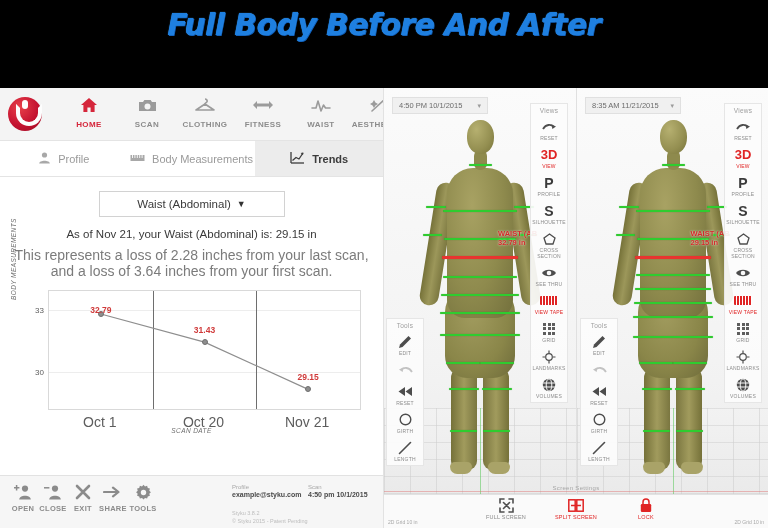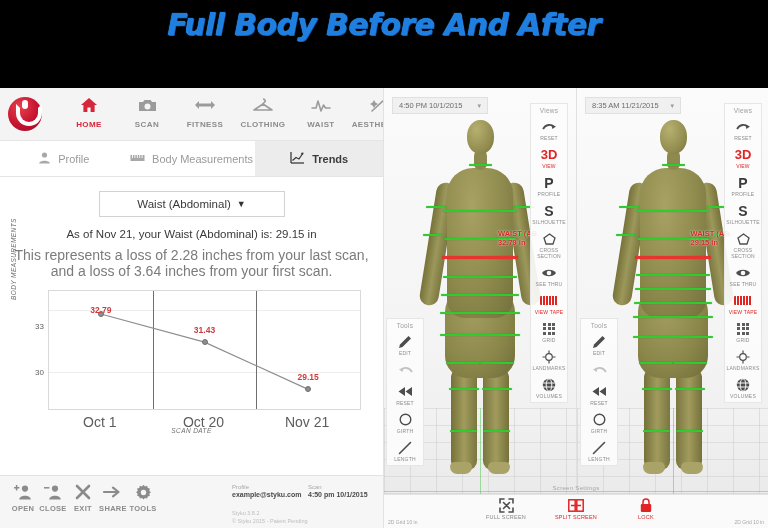--- a/index.html
+++ b/index.html
@@ -312,35 +312,35 @@
               <svg width="19" height="15" viewBox="0 0 19 15" aria-hidden="true">
                 <path d="M1 4 h4 l1.4-2 h6.2 L14 4 h4 v9 H1 Z" fill="#9b9b9b"></path>
                 <circle cx="9.5" cy="8.5" r="3" fill="#f4f4f4"></circle>
               </svg>
             </div>
             <div class="ni-label">SCAN</div>
           </div>
 
           <div class="navitem">
             <div class="ni-icon">
-              <svg width="24" height="12" viewBox="0 0 24 12" aria-hidden="true">
-                <path d="M2 6 L6 2 L6 4.6 L18 4.6 L18 2 L22 6 L18 10 L18 7.4 L6 7.4 L6 10 Z" fill="#9b9b9b"></path>
-              </svg>
-            </div>
-            <div class="ni-label">FITNESS</div>
-          </div>
-
-          <div class="navitem">
-            <div class="ni-icon">
               <svg width="22" height="16" viewBox="0 0 22 16" aria-hidden="true">
                 <path d="M11 2 a2.2 2.2 0 0 1 2.2 2.2 c0 1.4-2.2 1.4-2.2 2.8" fill="none" stroke="#9b9b9b" stroke-width="1.6"></path>
                 <path d="M11 7 L2 13 h18 Z" fill="none" stroke="#9b9b9b" stroke-width="1.6" stroke-linejoin="round"></path>
               </svg>
             </div>
             <div class="ni-label">CLOTHING</div>
+          </div>
+
+          <div class="navitem">
+            <div class="ni-icon">
+              <svg width="24" height="12" viewBox="0 0 24 12" aria-hidden="true">
+                <path d="M2 6 L6 2 L6 4.6 L18 4.6 L18 2 L22 6 L18 10 L18 7.4 L6 7.4 L6 10 Z" fill="#9b9b9b"></path>
+              </svg>
+            </div>
+            <div class="ni-label">FITNESS</div>
           </div>
 
           <div class="navitem">
             <div class="ni-icon">
               <svg width="20" height="16" viewBox="0 0 20 16" aria-hidden="true">
                 <path d="M1 11 L5 11 L7 4 L10 14 L12.5 8 L14.5 11 L19 11" fill="none" stroke="#9b9b9b" stroke-width="1.6" stroke-linejoin="round" stroke-linecap="round"></path>
               </svg>
             </div>
             <div class="ni-label">WAIST</div>
           </div>
@@ -406,21 +406,21 @@
 
       <div class="summary">As of Nov 21, your Waist (Abdominal) is: 29.15 in</div>
       <div class="subtext">This represents a loss of 2.28 inches from your last scan, and a loss of 3.64 inches from your first scan.</div>
 
       <div class="chart-wrap">
         <div class="chart-ylabel">BODY MEASUREMENTS</div>
         <div class="plot" id="plot">
             <div class="hgrid" style="top: 80.7368px;"></div>
             <div class="ytick" style="top: 80.7368px;">30</div>
             <div class="hgrid" style="top: 18.6316px;"></div>
-            <div class="ytick" style="top: 18.6316px; margin-top: 16px;">33</div>
+            <div class="ytick" style="top: 18.6316px;">33</div>
             <div class="vline" style="left: 103.667px;"></div>
             <div class="vline" style="left: 207.333px;"></div>
             <svg width="311" height="118" style="position: absolute; left: 0px; top: 0px;">
               <polyline points="51.83333333333333,22.978947368421046 155.5,51.13333333333332 259.1666666666667,98.33333333333336" fill="none" stroke="#8e8e8e" stroke-width="1.2"></polyline>
             </svg>
             <div class="dot" style="left: 51.8333px; top: 22.9789px;"></div>
             <div class="dlabel" style="left: 51.8333px; top: 24px;">32.79</div>
             <div class="dot" style="left: 155.5px; top: 51.1333px;"></div>
             <div class="dlabel" style="left: 155.5px; top: 44.1333px;">31.43</div>
             <div class="dot" style="left: 259.167px; top: 98.3333px;"></div>

